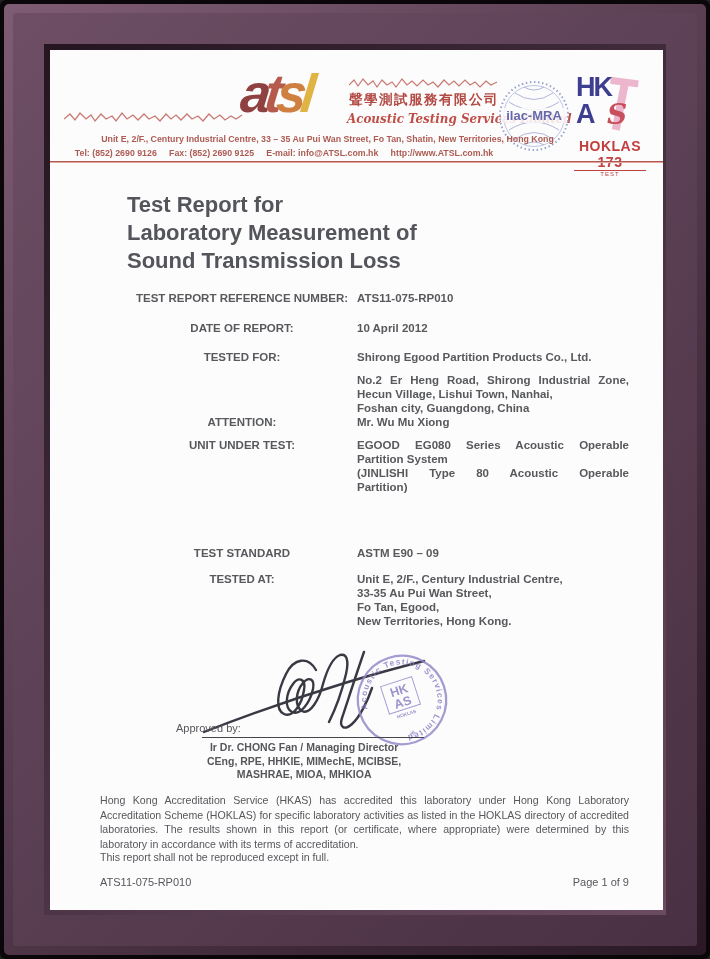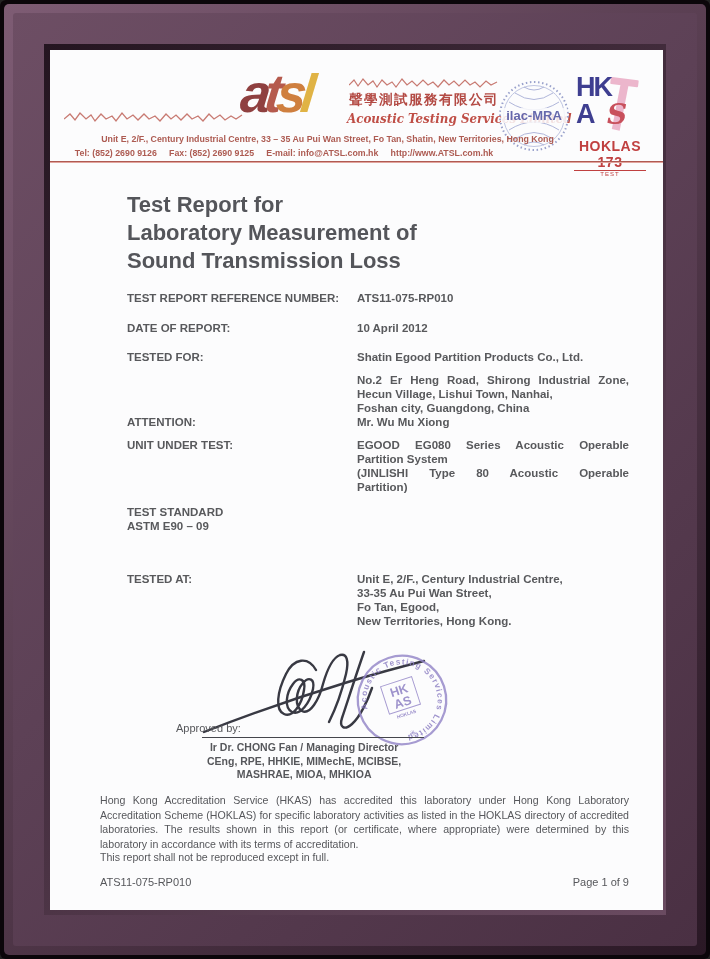--- a/index.html
+++ b/index.html
@@ -22,21 +22,21 @@
   .addr2 { position:absolute; left:8px; top:98px; width:452px; text-align:center; font-size:8.8px; font-weight:bold; color:#ad5b52; white-space:pre; }
   .redline { position:absolute; left:0; right:0; top:111px; height:2px; background:#e2a49e; border-top:1.5px solid #b05a52; }
   .ilac { position:absolute; left:447px; top:26px; }
   .hkas { position:absolute; left:524px; top:22px; width:72px; text-align:center; }
   .hoklas-line { font-size:14px; font-weight:bold; color:#c04040; border-bottom:1px solid #c04040; display:inline-block; letter-spacing:.5px; }
   .hoklas-sub { font-size:6px; color:#c04040; letter-spacing:1px; }
 
   
   .title { position:absolute; left:77px; top:141px; font-size:22px; font-weight:bold; line-height:28px; color:#54555a; }
   .row { position:absolute; left:77px; right:34px; display:flex; font-size:11.5px; font-weight:bold; line-height:14px; color:#58595c; }
-  .row .lbl { width:230px; flex:none; }
+  .row .lbl { width:230px; flex:none;text-align:center; }
   .row .val { flex:1; }
   .j { text-align:justify; text-align-last:justify; }
 
   
   .sig-svg { position:absolute; left:148px; top:598px; }
   .stamp { position:absolute; left:304px; top:602px; width:96px; height:96px; opacity:.82; transform:rotate(-18deg); }
   .approved { position:absolute; left:80px; top:672px; font-size:11px;margin-left:46px; }
   .sig-line { position:absolute; left:152px; top:687px; width:222px; border-top:1.5px solid #45464c; }
   .signer { position:absolute; left:157px; top:691px; font-size:10.5px; font-weight:bold; line-height:13.5px;text-align:center; }
 
@@ -108,21 +108,21 @@
     <div class="row" style="top:241px;">
       <div class="lbl">TEST REPORT REFERENCE NUMBER:</div>
       <div class="val">ATS11-075-RP010</div>
     </div>
     <div class="row" style="top:271px;">
       <div class="lbl">DATE OF REPORT:</div>
       <div class="val">10 April 2012</div>
     </div>
     <div class="row" style="top:300px;">
       <div class="lbl">TESTED FOR:</div>
-      <div class="val">Shatin Egood Partition Products Co., Ltd.</div>
+      <div class="val">Shirong Egood Partition Products Co., Ltd.</div>
     </div>
     <div class="row" style="top:323px;">
       <div class="lbl"></div>
       <div class="val">
         <div class="j">No.2 Er Heng Road, Shirong Industrial Zone,</div>
         <div>Hecun Village, Lishui Town, Nanhai,</div>
         <div>Foshan city, Guangdong, China</div>
       </div>
     </div>
     <div class="row" style="top:365px;">
@@ -131,21 +131,21 @@
     </div>
     <div class="row" style="top:388px;">
       <div class="lbl">UNIT UNDER TEST:</div>
       <div class="val">
         <div class="j">EGOOD EG080 Series Acoustic Operable</div>
         <div>Partition System</div>
         <div class="j">(JINLISHI Type 80 Acoustic Operable</div>
         <div>Partition)</div>
       </div>
     </div>
-    <div class="row" style="top:455px;flex-direction:column;">
+    <div class="row" style="top:496px;">
       <div class="lbl">TEST STANDARD</div>
       <div class="val">ASTM E90 – 09</div>
     </div>
     <div class="row" style="top:522px;">
       <div class="lbl">TESTED AT:</div>
       <div class="val">
         <div>Unit E, 2/F., Century Industrial Centre,</div>
         <div>33-35 Au Pui Wan Street,</div>
         <div>Fo Tan, Egood,</div>
         <div>New Territories, Hong Kong.</div>

